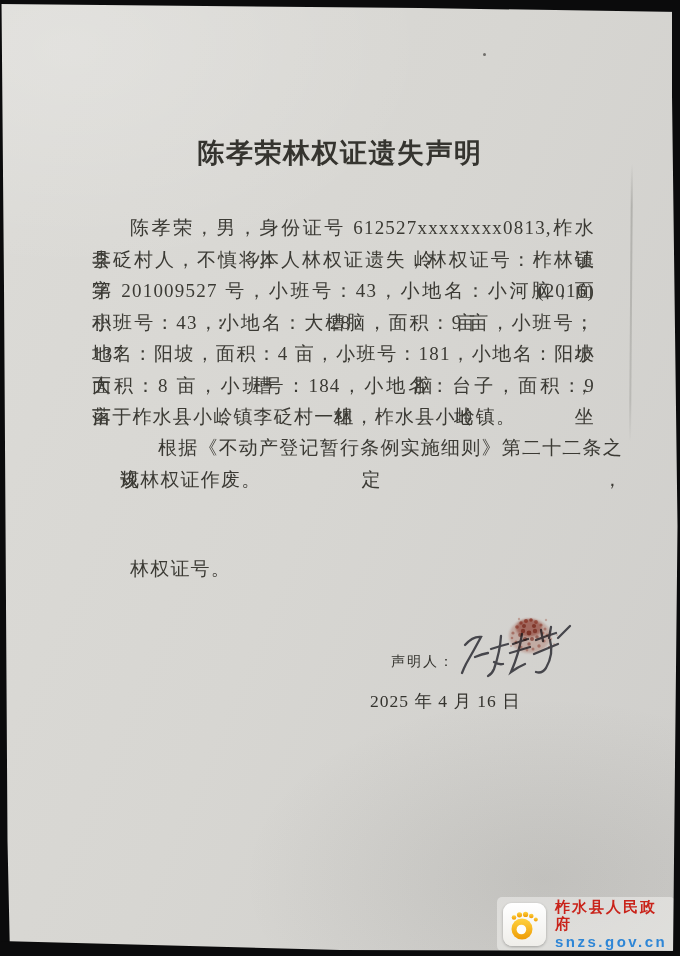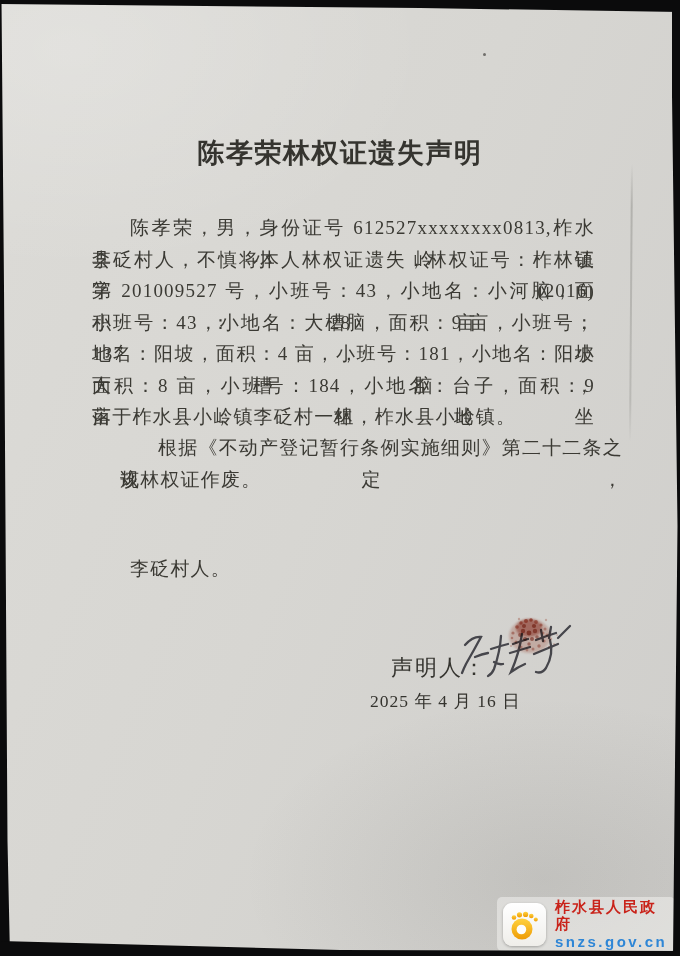--- a/index.html
+++ b/index.html
@@ -38,21 +38,21 @@
   .body-block { position:absolute; left:92px; width:503px; color:#3b3a34; font-size:19px; letter-spacing:1.2px; }
   .p1 { top:212px; }
   .p2 { top:432px;margin-left:28px; }
   .body-line { height:31.5px; line-height:31.5px; }
   .just { text-align:justify; text-align-last:justify; }
   .indent { text-indent:2em; }
 
   .closing { position:absolute; left:92px; top:556px; font-size:19px; letter-spacing:1.2px;
     color:#3b3a34; text-indent:2em; width:300px; }
 
-  .sig-label { position:absolute; left:391px; top:653px; font-size:22px; letter-spacing:2px; color:#35342f; }
+  .sig-label { position:absolute; left:391px; top:653px; font-size:14px; letter-spacing:2px; color:#35342f; }
   .signature-svg { position:absolute; left:458px; top:624px; }
   .fingerprint-svg { position:absolute; left:499px; top:613px; mix-blend-mode:multiply; }
 
   .date-line { position:absolute; left:370px; top:689px; font-size:17.5px; letter-spacing:1px; color:#34332e; }
 
   .badge {
     position:absolute; left:497px; top:897px; width:178px; height:54px;
     display:flex; align-items:center; gap:9px; box-sizing:border-box; padding:5px 6px;
     background:rgba(250,250,248,0.45); border-radius:5px;
   }
@@ -87,21 +87,21 @@
     <div class="body-line just">地名：阳坡，面积：4 亩，小班号：181，小地名：阳坡大槽脑，</div>
     <div class="body-line just">面积：8 亩，小班号：184，小地名：台子，面积：9 亩，林地坐</div>
     <div class="body-line">落于柞水县小岭镇李砭村一组，柞水县小岭镇。</div>
   </div>
 
   <div class="body-block p2">
     <div class="body-line just indent">根据《不动产登记暂行条例实施细则》第二十二条之规定，</div>
     <div class="body-line">该林权证作废。</div>
   </div>
 
-  <div class="closing">李砭村人。</div>
+  <div class="closing">林权证号。</div>
 
   <div class="sig-label">声明人：</div>
 
   <svg class="signature-svg" width="118" height="62" viewBox="0 0 118 62">
     <g stroke="#33333a" stroke-width="2.3" fill="none" stroke-linecap="round" opacity="0.88">
       <path d="M7,21 Q15,12 23,13 Q16,26 8,40 Q6,44 4,49"></path>
       <path d="M17,33 Q24,30 30,29"></path>
       <path d="M33,25 Q42,22 50,20"></path>
       <path d="M43,12 Q42,28 36,45 Q34,50 30,52"></path>
       <path d="M36,38 Q41,41 45,40"></path>

